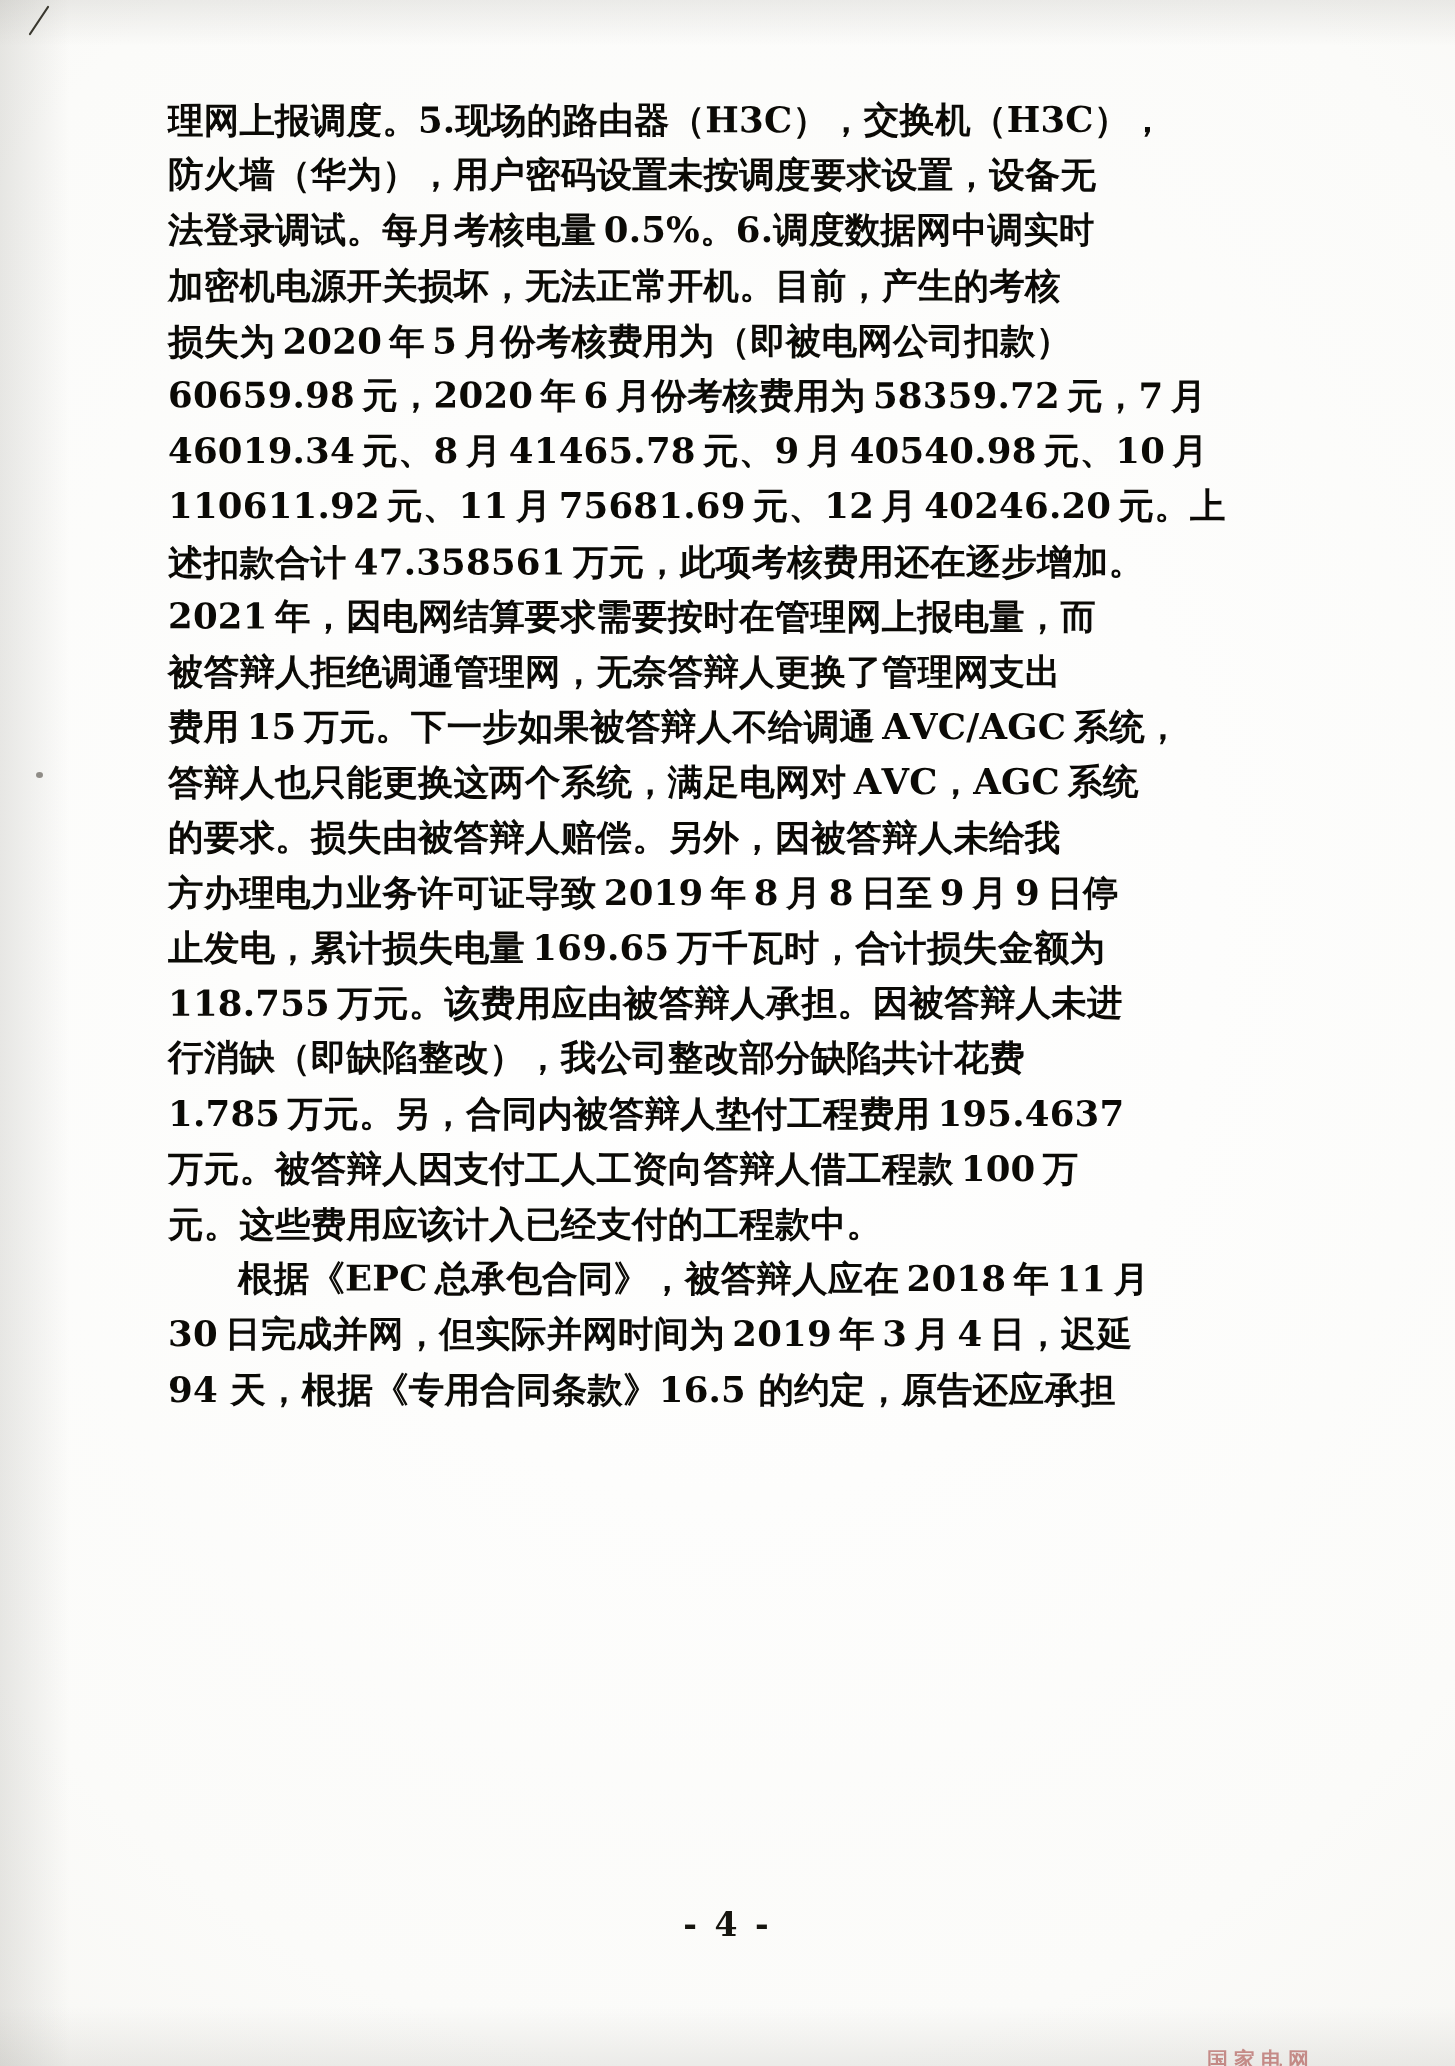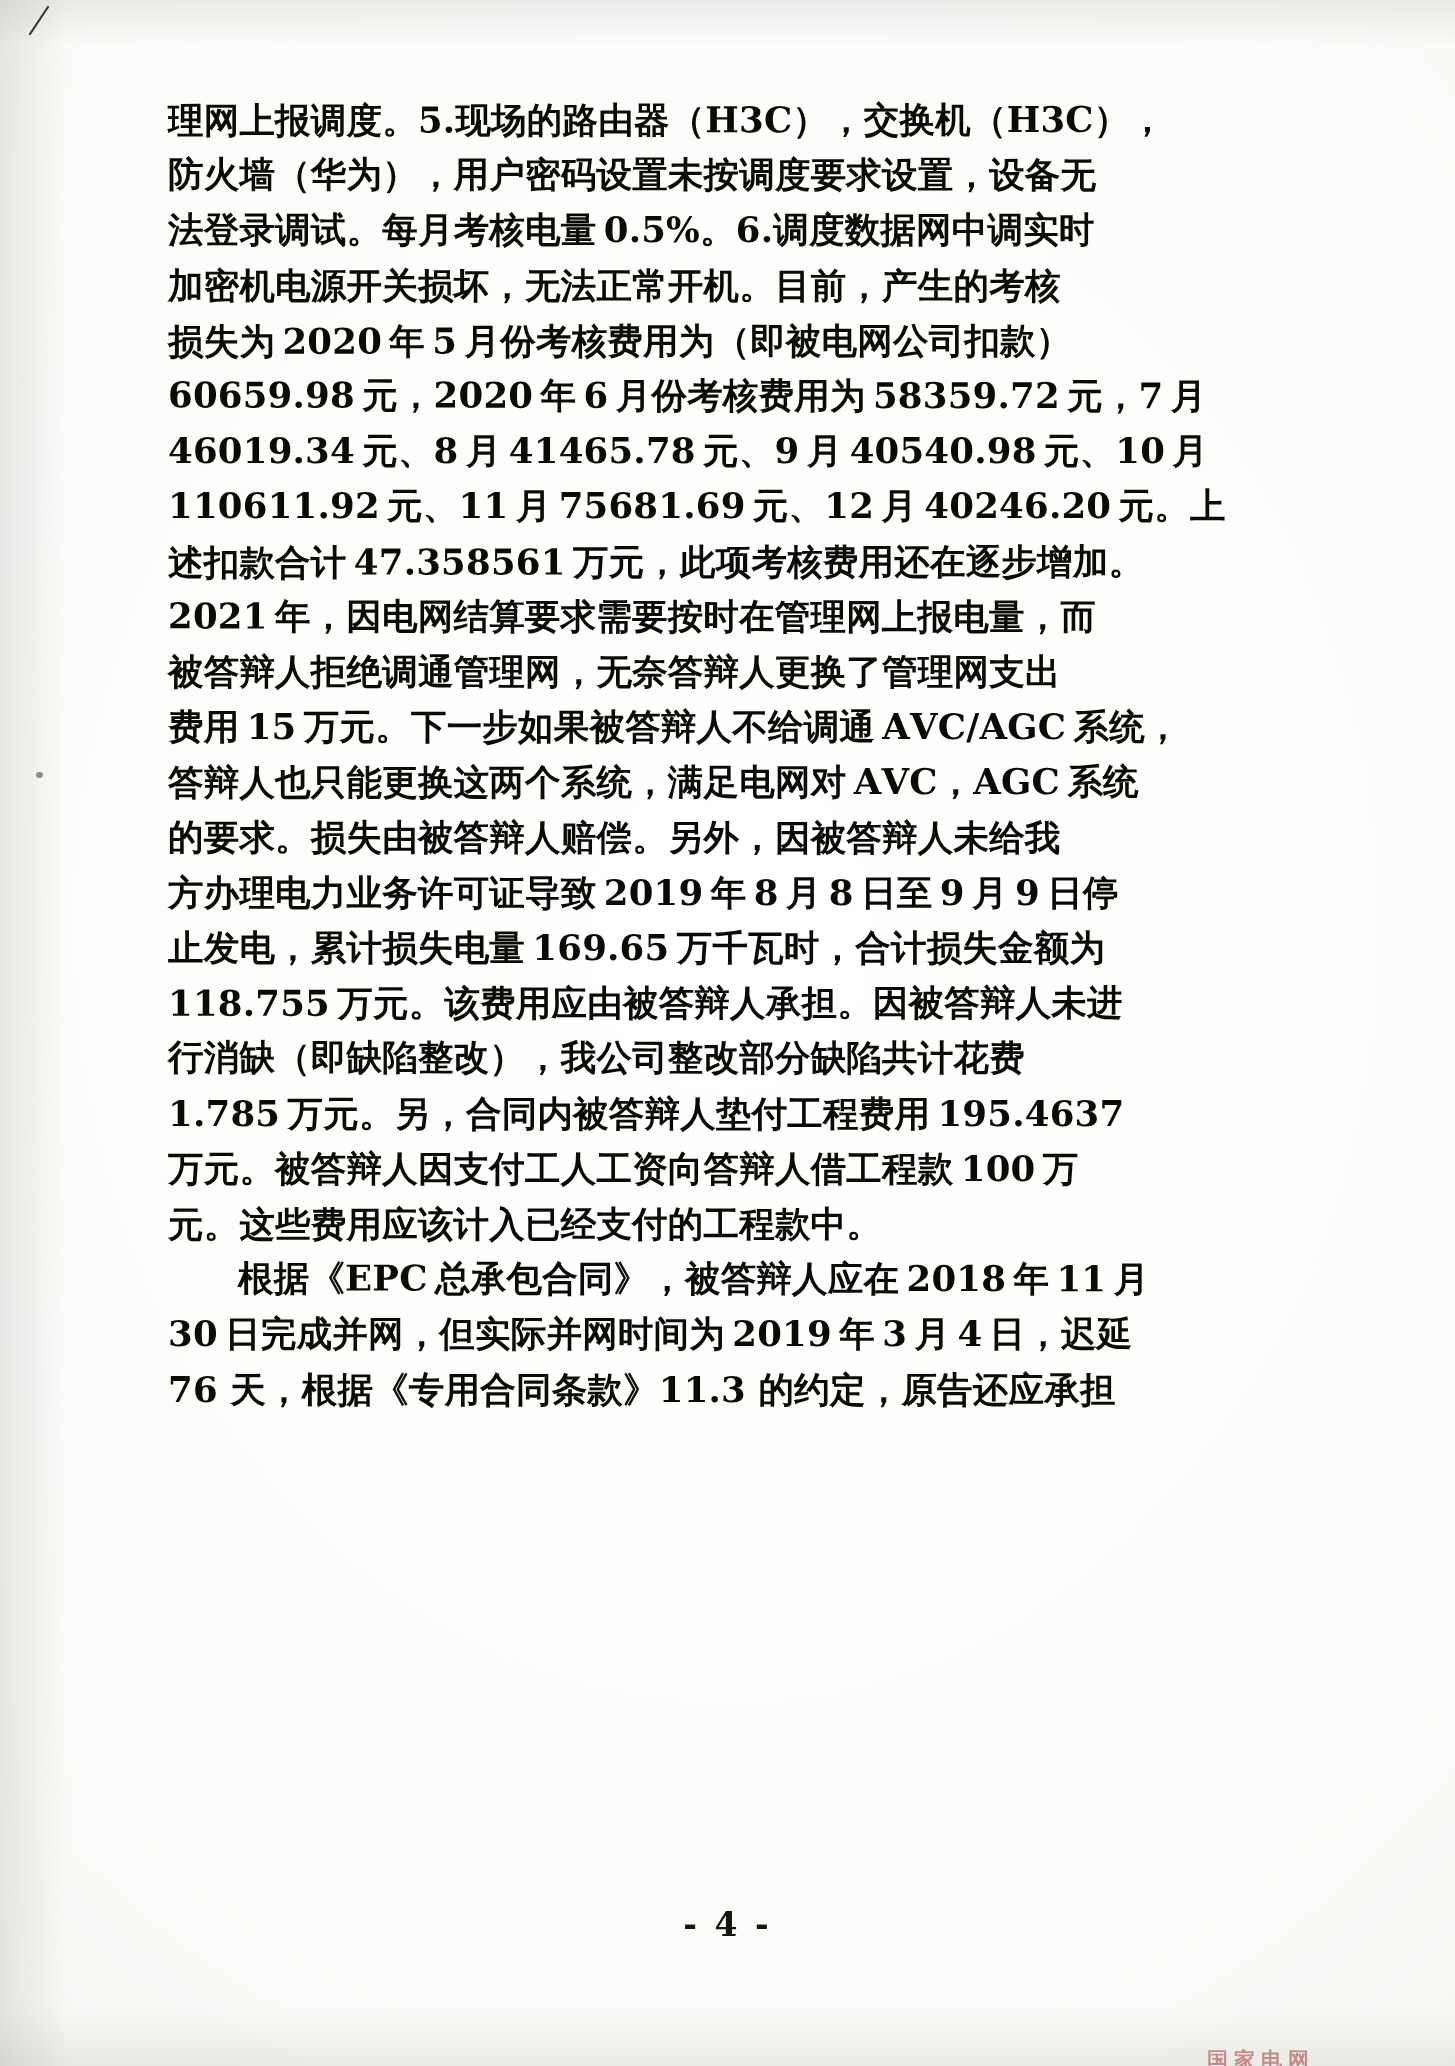--- a/index.html
+++ b/index.html
@@ -882,20 +882,20 @@
       <span> </span>
       <span>月</span>
       <span> </span>
       <span>4</span>
       <span> </span>
       <span>日</span>
       <span>，</span>
       <span>迟</span>
       <span>延</span>
     </div>
-    <div class="doc-line ">76 天，根据《专用合同条款》11.3 的约定，原告还应承担</div>
+    <div class="doc-line ">94 天，根据《专用合同条款》16.5 的约定，原告还应承担</div>
   </div>
 
 <div id="page-footer">- 4 -</div>
 
 <div id="seal-fragment">
   <div class="seal-text">国家电网</div>
 </div>
 
 </body></html>

